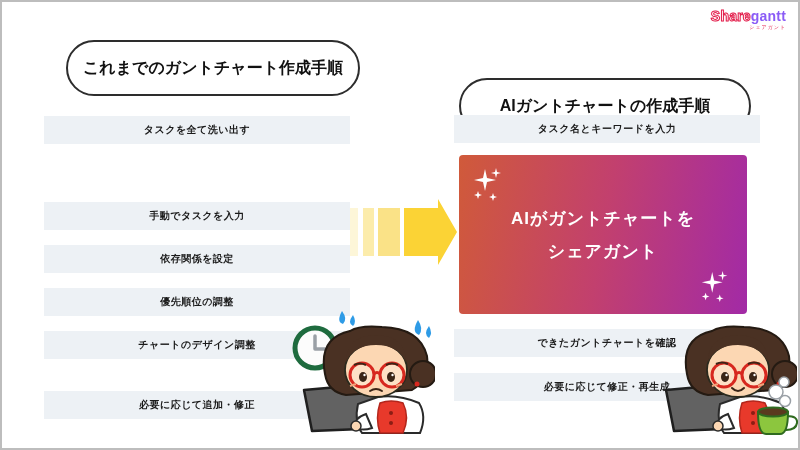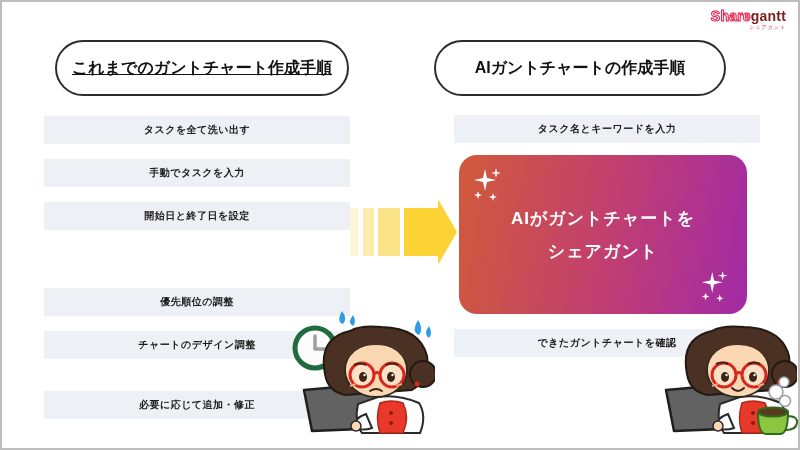--- a/index.html
+++ b/index.html
@@ -11,47 +11,47 @@
     width: 800px; height: 450px;
     background: #ffffff;
     border: 2px solid #bdbdbd;
     overflow: hidden;
   }
 
   
   .logo { position: absolute; top: 6px; right: 12px; text-align: right; line-height: 1; }
   .logo .row { font-size: 14px; font-weight: 800; letter-spacing: 0.2px; }
   .logo .share { color: #ffffff; -webkit-text-stroke: 1px #e3214e; text-shadow: 0 0 1px #e3214e; }
-  .logo .gantt { color: #7f1d1d; }
+  .logo .gantt { color: #8b5cf6; }
   .logo .kana { display: block; margin-top: 1px; font-size: 5px; color: #e3214e; letter-spacing: 1px; }
 
   
   .hdr {
     position: absolute; top: 38px; height: 56px;
     background: #ffffff; border: 2px solid #2d2d2d; border-radius: 28px;
     display: flex; align-items: center; justify-content: center;
     font-size: 16px; font-weight: 700; color: #111;
   }
-  .hdr-left  { left: 53px;  width: 294px; text-decoration: underline; }
-  .hdr-right { left: 432px; width: 292px; }
+  .hdr-left  { left: 64px;  width: 294px; }
+  .hdr-right { left: 457px; width: 292px; margin-top: 38px; }
 
   
   .step {
     position: absolute; height: 28px;
     background: #edf1f5;
     display: flex; align-items: center; justify-content: center;
     font-size: 10px; font-weight: 700; color: #1b1b1b; letter-spacing: 0.5px;
   }
   .step.l { left: 42px;  width: 306px; }
   .step.r { left: 452px; width: 306px; }
 
   
   .ai-box {
     position: absolute; left: 457px; top: 153px; width: 288px; height: 159px;
-    border-radius: 18px;
+    border-radius: 4px;
     background: linear-gradient(100deg, #d05a3a 0%, #c2406e 50%, #a22aa6 100%);
     display: flex; flex-direction: column; align-items: center; justify-content: center;
     color: #ffffff; font-size: 17px; font-weight: 700; letter-spacing: 1px;
     line-height: 33px; text-align: center;
   }
   .ai-box .sparkle { position: absolute; }
   .ai-box .sp-tl { left: 12px; top: 12px; }
   .ai-box .sp-br { right: 14px; bottom: 10px; }
 
   .abs { position: absolute; }
@@ -65,28 +65,29 @@
     <span class="row">
       <span class="share">Share</span><span class="gantt">gantt</span>
     </span>
     <span class="kana">シェアガント</span>
   </div>
 
   <div class="hdr hdr-left">これまでのガントチャート作成手順</div>
   <div class="hdr hdr-right">AIガントチャートの作成手順</div>
 
   <div class="step l" style="top:114px">タスクを全て洗い出す</div>
-  <div class="step l" style="top:157px">手動でタスクを入力</div>
-  <div class="step l" style="top:200px">開始日と終了日を設定</div>
+  <div class="step l" style="top:200px">手動でタスクを入力</div>
+  <div class="step l" style="top:243px">依存関係を設定</div>
   <div class="step l" style="top:286px">優先順位の調整</div>
   <div class="step l" style="top:329px">チャートのデザイン調整</div>
   <div class="step l" style="top:389px">必要に応じて追加・修正</div>
 
   <div class="step r" style="top:113px">タスク名とキーワードを入力</div>
   <div class="step r" style="top:327px">できたガントチャートを確認</div>
+  <div class="step r" style="top:371px">必要に応じて修正・再生成</div>
 
   <div class="ai-box">
     <svg class="sparkle sp-tl" width="36" height="36" viewBox="0 0 36 36">
       <path fill="#ffffff" d="M14 2 L16 11 L25 13 L16 15 L14 24 L12 15 L3 13 L12 11 Z"></path>
       <path fill="#ffffff" d="M25 1 L26 5 L30 6 L26 7 L25 11 L24 7 L20 6 L24 5 Z"></path>
       <path fill="#ffffff" d="M7 24 L8 27 L11 28 L8 29 L7 32 L6 29 L3 28 L6 27 Z"></path>
       <path fill="#ffffff" d="M22 26 L23 29 L26 30 L23 31 L22 34 L21 31 L18 30 L21 29 Z"></path>
     </svg>
     <div>AIがガントチャートを</div>
     <div>シェアガント</div>

